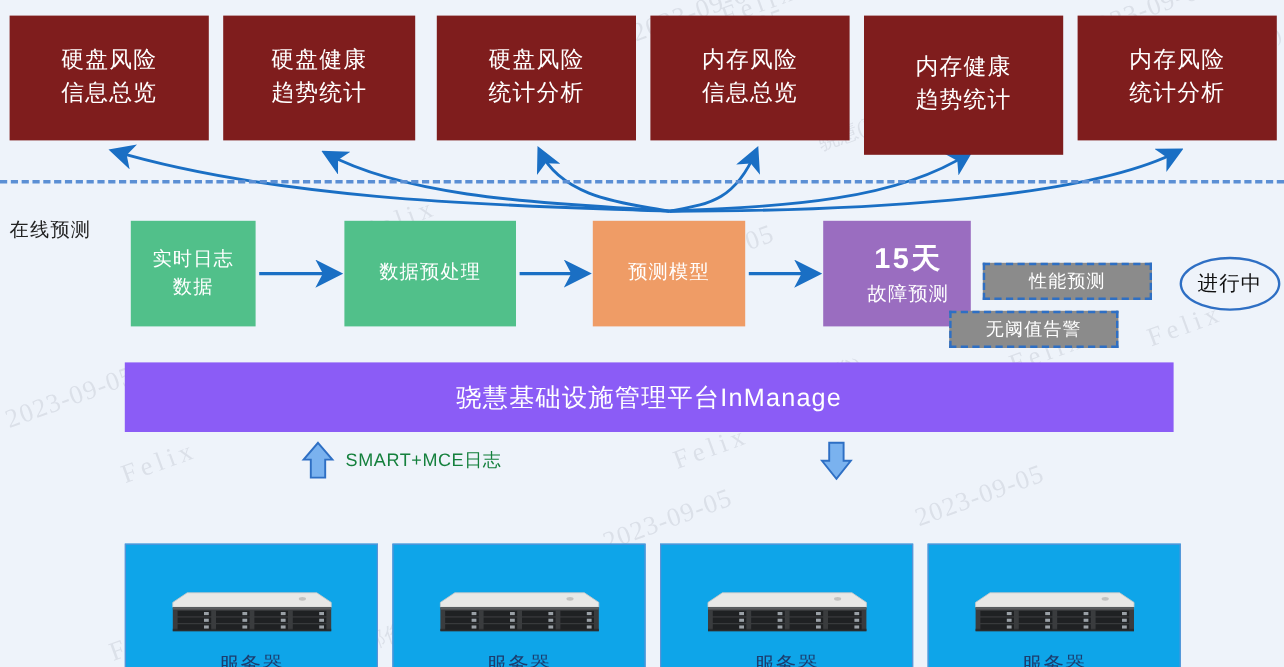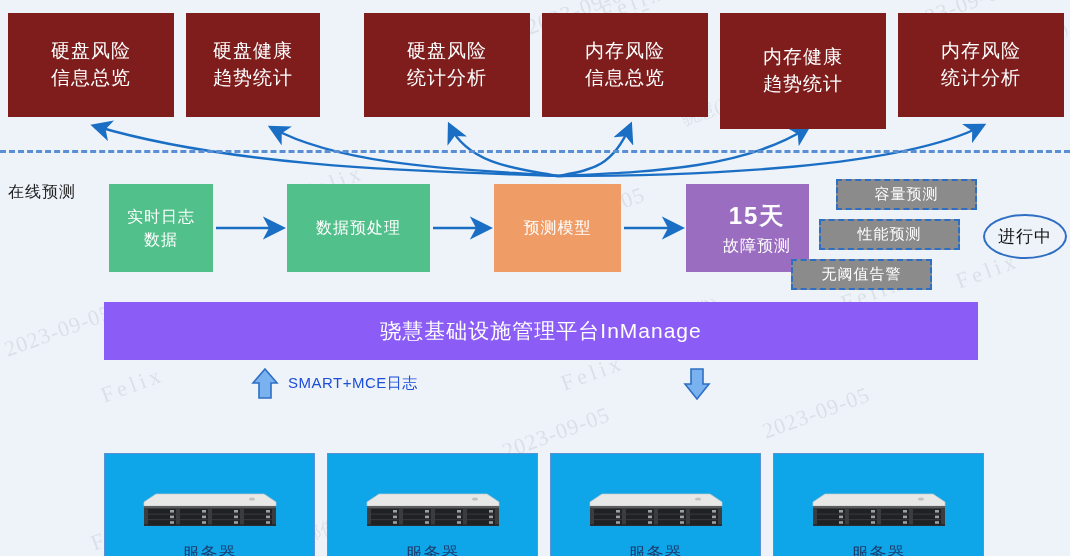--- a/index.html
+++ b/index.html
@@ -117,21 +117,21 @@
     display:flex;
     align-items:center;
     justify-content:center;
     z-index:4;
   }
 
   
   .loglabel{
     position:absolute;
     font-size:15px;
-    color:#1d4ed8;
+    color:#15803d;
     letter-spacing:.5px;
     z-index:4;
   }
 
   
   .server{
     position:absolute;
     background:#0ea5e9;
     border:1px solid #5b92d6;
     display:flex;
@@ -201,21 +201,21 @@
       <path d="M558,176 C590,170 612,168 630,126"></path>
       <path d="M558,176 C640,172 742,170 807,128"></path>
       <path d="M558,176 C700,176 900,168 982,126"></path>
     </g>
   </svg>
 
   <div class="card" style="left:8px;top:13px;width:166px;height:104px;">
     <span class="ln">硬盘风险</span>
     <span class="ln">信息总览</span>
   </div>
-  <div class="card" style="left:186px;top:13px;width:134px;height:104px;">
+  <div class="card" style="left:186px;top:13px;width:160px;height:104px;">
     <span class="ln">硬盘健康</span>
     <span class="ln">趋势统计</span>
   </div>
   <div class="card" style="left:364px;top:13px;width:166px;height:104px;">
     <span class="ln">硬盘风险</span>
     <span class="ln">统计分析</span>
   </div>
   <div class="card" style="left:542px;top:13px;width:166px;height:104px;">
     <span class="ln">内存风险</span>
     <span class="ln">信息总览</span>
@@ -248,23 +248,20 @@
     <span>预测模型</span>
   </div>
 
   <div class="pbox purple" style="left:686px;top:184px;width:104px;height:88px;">
     <div>
       <span class="big">15天</span>
       <span class="small">故障预测</span>
     </div>
   </div>
 
-  <div class="badge" style="left:836px;top:179px;width:137px;height:27px;">
-    <span>容量预测</span>
-  </div>
   <div class="badge" style="left:819px;top:219px;width:137px;height:27px;">
     <span>性能预测</span>
   </div>
   <div class="badge" style="left:791px;top:259px;width:137px;height:27px;justify-content:center;">
     <span>无阈值告警</span>
   </div>
   <div class="ellipse" style="left:983px;top:214px;width:80px;height:41px;">
     <span>进行中</span>
   </div>
 

